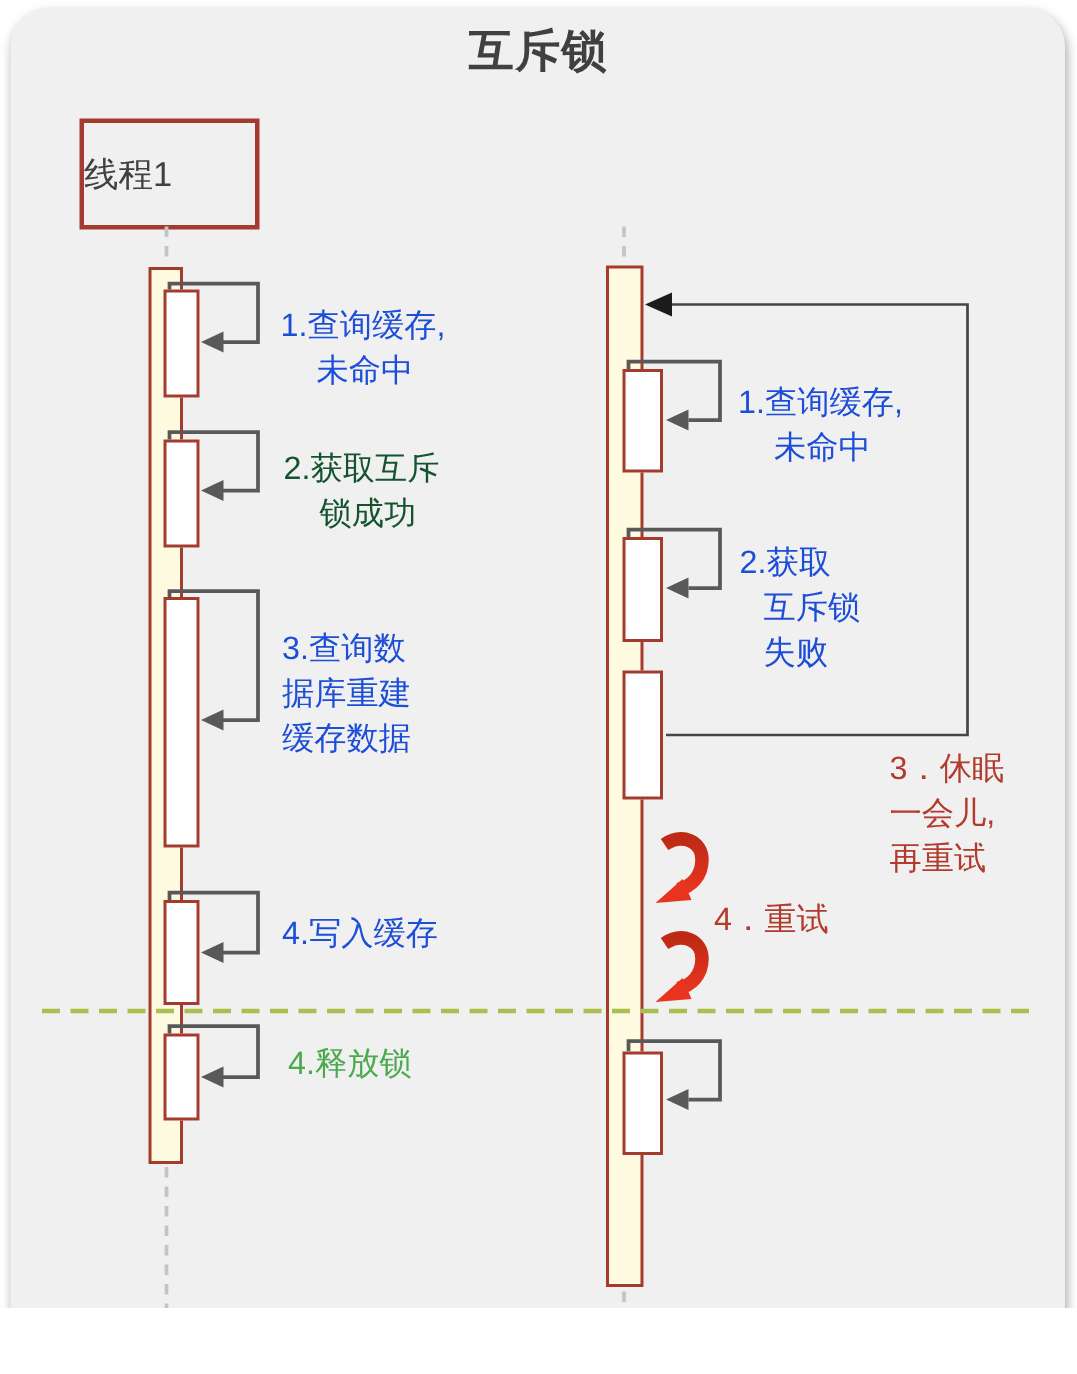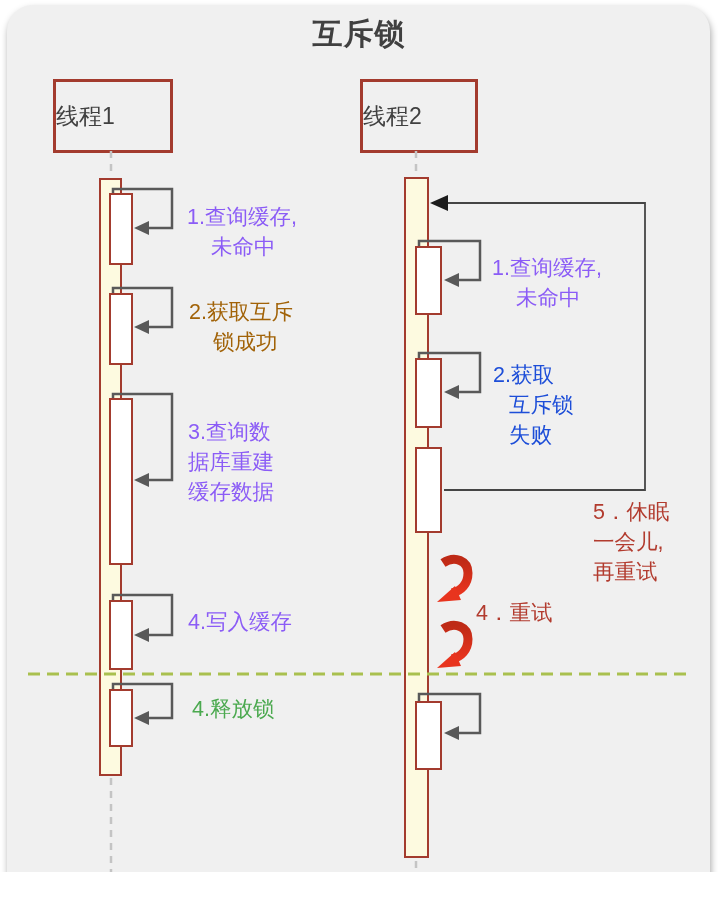--- a/index.html
+++ b/index.html
@@ -13,41 +13,38 @@
          font-size:23px;color:#404040;background:transparent;}
   .hb1{left:53px;top:79px;width:114px;height:68px;}
   .hb2{left:360px;top:79px;width:112px;height:68px;}
   .mainbar{position:absolute;background:#FDFAE0;border:2.5px solid #A33B2E;box-sizing:border-box;}
   .mb1{left:99px;top:178px;width:23px;height:598px;}
   .mb2{left:404px;top:177px;width:25px;height:681px;}
   .wbar{position:absolute;background:#ffffff;border:2.5px solid #A33B2E;box-sizing:border-box;z-index:3;}
   .t1w{left:109px;width:24px;}
   .t2w{left:415px;width:27px;}
   .svglayer{position:absolute;left:0;top:0;width:718px;height:916px;z-index:2;pointer-events:none;}
-  .lbl{position:absolute;font-size:21.5px;line-height:30px;color:#8b5cf6;z-index:4;white-space:nowrap;}
+  .lbl{position:absolute;font-size:21.5px;line-height:30px;color:#1d4ed8;z-index:4;white-space:nowrap;}
   .lbl .ind{padding-left:24px;}
   .lbl .ind2{padding-left:16px;}
-  .green-light{color:#a16207;}
+  .green-light{color:#14532d;}
   .green{color:#4BA94F;}
   .orange{color:#1d4ed8;}
   .brick{color:#B23B2E;}
 </style>
 </head>
 <body>
 
 <div class="stage">
   <div class="panel"></div>
 
   <div class="title">互斥锁</div>
 
   <div class="headbox hb1">
     <span>线程1</span>
-  </div>
-  <div class="headbox hb2">
-    <span>线程2</span>
   </div>
 
   <div class="mainbar mb1"></div>
   <div class="mainbar mb2"></div>
 
   <div class="wbar t1w" style="top:193px;height:72px;"></div>
   <div class="wbar t1w" style="top:293px;height:72px;"></div>
   <div class="wbar t1w" style="top:398px;height:167px;"></div>
   <div class="wbar t1w" style="top:600px;height:70px;"></div>
   <div class="wbar t1w" style="top:689px;height:58px;"></div>
@@ -136,20 +133,20 @@
   <div class="lbl" style="left:492px;top:253px;">
     <div>1.查询缓存,</div>
     <div class="ind">未命中</div>
   </div>
   <div class="lbl orange" style="left:493px;top:360px;">
     <div>2.获取</div>
     <div class="ind2">互斥锁</div>
     <div class="ind2">失败</div>
   </div>
   <div class="lbl brick" style="left:593px;top:497px;">
-    <div>5．休眠</div>
+    <div>3．休眠</div>
     <div>一会儿,</div>
     <div>再重试</div>
   </div>
   <div class="lbl brick" style="left:476px;top:598px;">
     <div>4．重试</div>
   </div>
 </div>
 
 </body></html>

